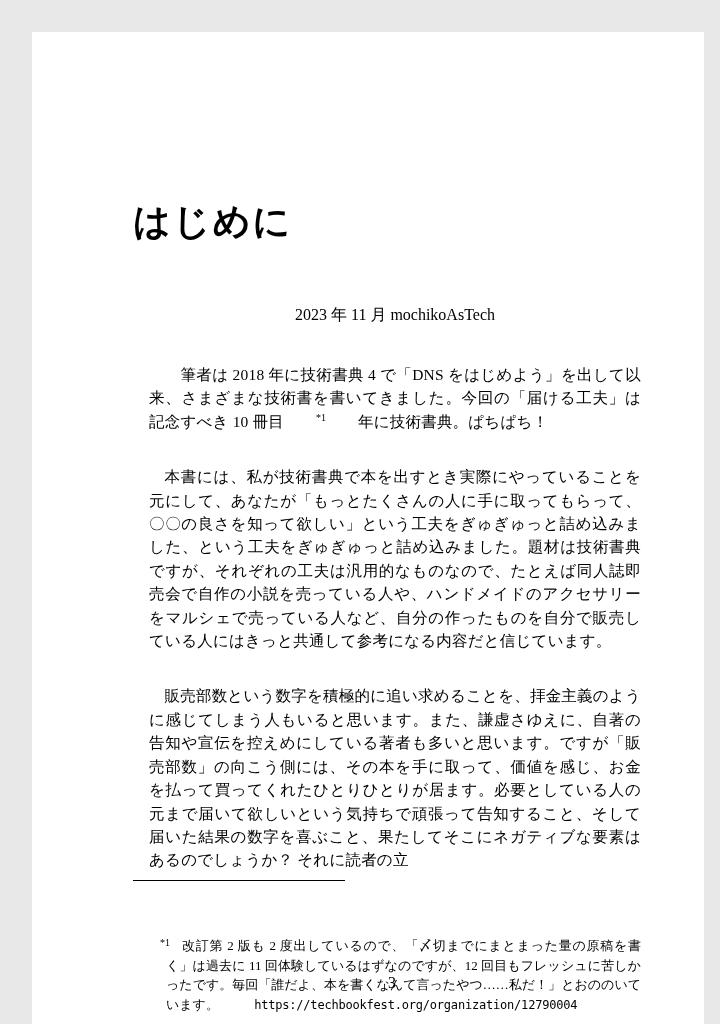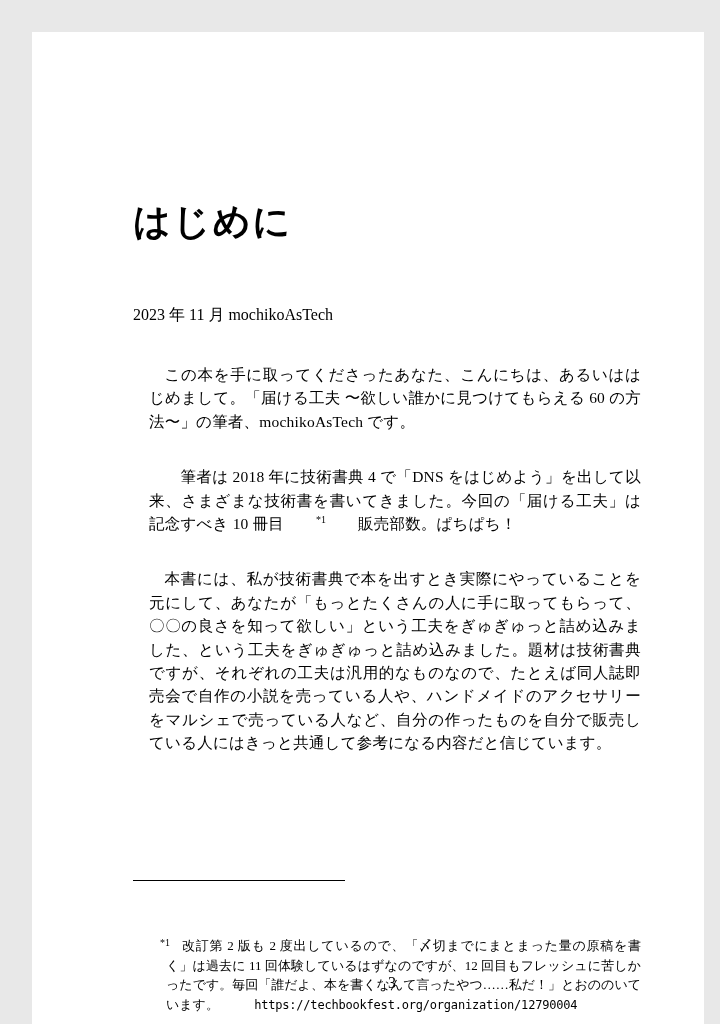--- a/index.html
+++ b/index.html
@@ -21,21 +21,21 @@
     font-weight: bold;
     font-size: 37px;
     letter-spacing: 2px;
     line-height: 1.2;
   }
   .byline {
     position: absolute;
     left: 85px;
     top: 256px;
     width: 556px;
-    text-align: left;
+    text-align: center;
     font-family: "Liberation Serif", "DejaVu Serif", serif;
     font-size: 16px;
     line-height: 22px;
   }
   .body-text {
     position: absolute;
     left: 85px;
     top: 299px;
     width: 556px;
     font-family: "Liberation Serif", "DejaVu Serif", serif;
@@ -98,23 +98,23 @@
 </head>
 <body>
 
 <div class="page">
 
   <h1 class="title">はじめに</h1>
 
   <div class="byline">2023 年 11 月 mochikoAsTech</div>
 
   <div class="body-text">
-    <p>この本を手に取ってくださったあなた、こんにちは、あるいははじめまして。「届ける工夫 〜欲しい誰かに見つけてもらえる 60 の方法〜」の筆者、mochikoAsTech です。</p>
-    <p><span>筆者は 2018 年に技術書典 4 で「DNS をはじめよう」を出して以来、さまざまな技術書を書いてきました。今回の「届ける工夫」は記念すべき 10 冊目</span><sup class="fn-ref">*1</sup><span>販売部数。ぱちぱち！</span></p>
+    <p><span>筆者は 2018 年に技術書典 4 で「DNS をはじめよう」を出して以来、さまざまな技術書を書いてきました。今回の「届ける工夫」は記念すべき 10 冊目</span><sup class="fn-ref">*1</sup><span>年に技術書典。ぱちぱち！</span></p>
     <p>本書には、私が技術書典で本を出すとき実際にやっていることを元にして、あなたが「もっとたくさんの人に手に取ってもらって、〇〇の良さを知って欲しい」という工夫をぎゅぎゅっと詰め込みました、という工夫をぎゅぎゅっと詰め込みました。題材は技術書典ですが、それぞれの工夫は汎用的なものなので、たとえば同人誌即売会で自作の小説を売っている人や、ハンドメイドのアクセサリーをマルシェで売っている人など、自分の作ったものを自分で販売している人にはきっと共通して参考になる内容だと信じています。</p>
+    <p>販売部数という数字を積極的に追い求めることを、拝金主義のように感じてしまう人もいると思います。また、謙虚さゆえに、自著の告知や宣伝を控えめにしている著者も多いと思います。ですが「販売部数」の向こう側には、その本を手に取って、価値を感じ、お金を払って買ってくれたひとりひとりが居ます。必要としている人の元まで届いて欲しいという気持ちで頑張って告知すること、そして届いた結果の数字を喜ぶこと、果たしてそこにネガティブな要素はあるのでしょうか？ それに読者の立</p>
   </div>
 
   <div class="footnote-area">
     <div class="fn-rule"></div>
     <div class="footnote">
       <sup class="fn-marker">*1</sup><span>改訂第 2 版も 2 度出しているので、「〆切までにまとまった量の原稿を書く」は過去に 11 回体験しているはずなのですが、12 回目もフレッシュに苦しかったです。毎回「誰だよ、本を書くなんて言ったやつ……私だ！」とおののいています。 </span><a class="fn-url" href="#">https://techbookfest.org/organization/12790004</a>
     </div>
   </div>
 
   <div class="page-number">3</div>

